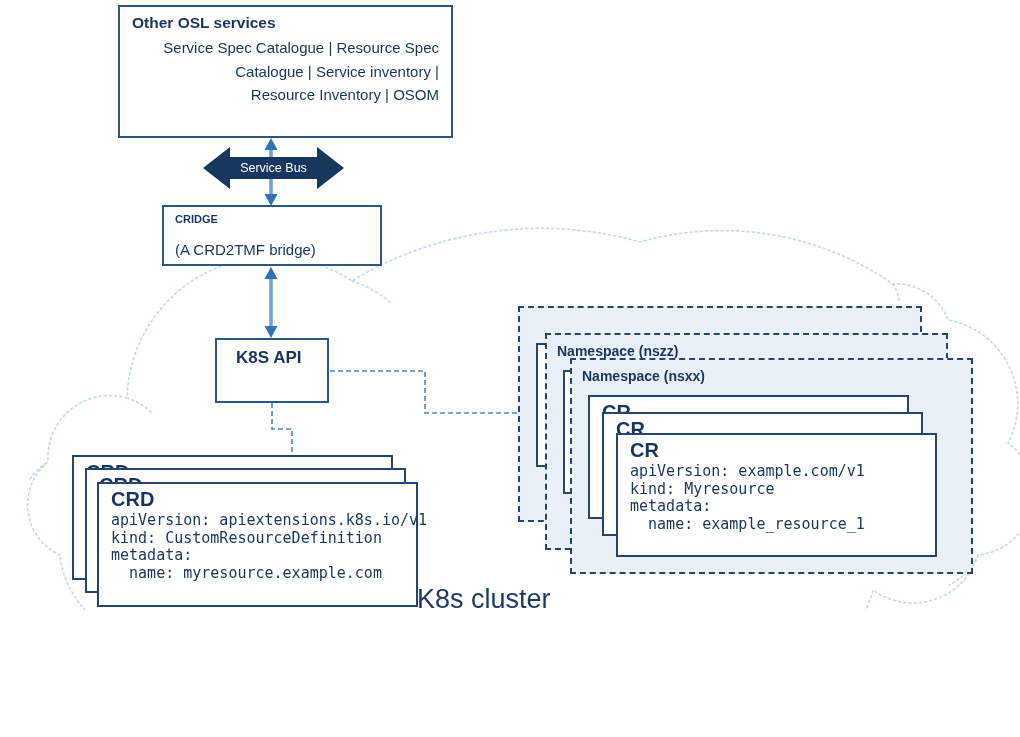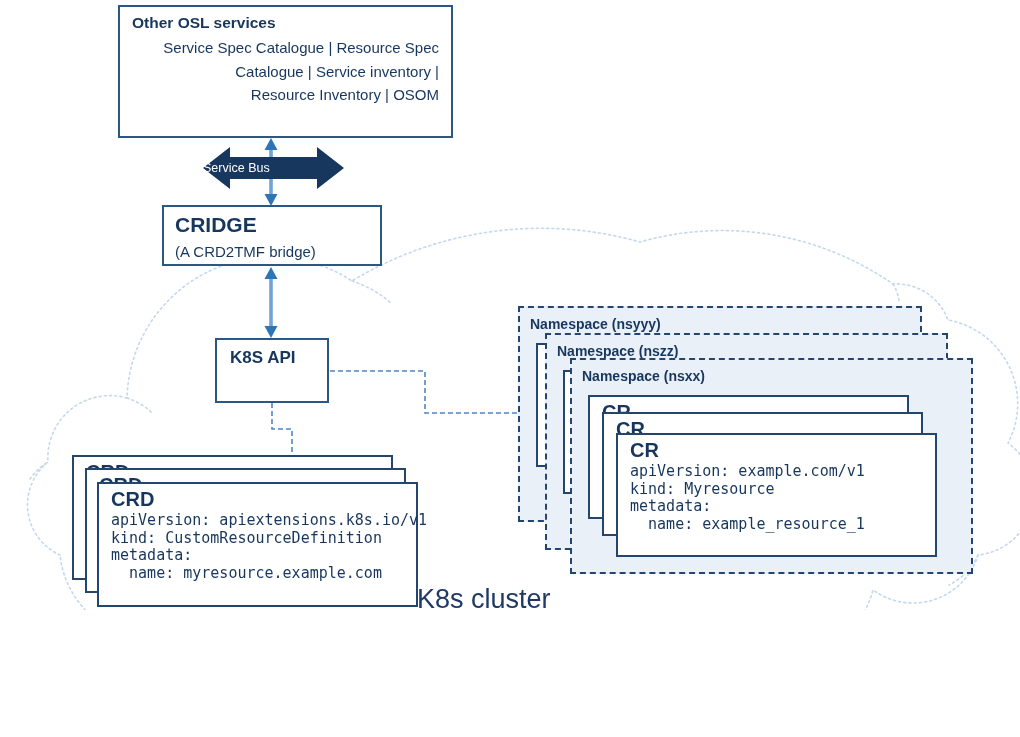--- a/index.html
+++ b/index.html
@@ -8,26 +8,26 @@
     background:#ffffff;
     font-family:"Liberation Sans",sans-serif;
     color:#17365D;
   }
   #diagram-svg{position:absolute;left:0;top:0;width:1020px;height:737px;pointer-events:none;}
   .abs{position:absolute;box-sizing:border-box;}
   .box{background:#ffffff;border:2px solid #2A5784;}
   .osl-box{left:118px;top:5px;width:335px;height:133px;padding:7px 12px;}
   .osl-title{font-weight:bold;font-size:15.5px;margin-bottom:4px;}
   .osl-line{font-size:15px;line-height:23.5px;white-space:nowrap;text-align:right;}
-  .sb-label{left:203px;top:158px;width:141px;height:21px;text-align:left;
+  .sb-label{left:203px;top:158px;width:141px;height:21px;text-align:center;
     color:#ffffff;font-size:12.5px;line-height:21px;}
   .cridge-box{left:162px;top:205px;width:220px;height:61px;padding:6px 11px;}
-  .cridge-title{font-weight:bold;font-size:21px;}
-  .cridge-sub{font-size:15px;margin-top:6px;}
-  .k8sapi-box{left:215px;top:338px;width:114px;height:65px;padding:8px 13px;}
+  .cridge-title{font-weight:bold;font-size:11px;}
+  .cridge-sub{font-size:15px;margin-top:16px;}
+  .k8sapi-box{left:215px;top:338px;width:114px;height:65px;padding:8px 19px;}
   .k8sapi-title{font-weight:bold;font-size:17px;}
   .card{position:absolute;box-sizing:border-box;width:321px;height:125px;
     background:#ffffff;border:2px solid #24466E;padding:4px 12px;}
   .card-title{font-weight:bold;font-size:20px;color:#17365D;}
   .card-code{font-family:"DejaVu Sans Mono",monospace;font-size:15px;line-height:17.5px;
     margin:1px 0 0 0;white-space:pre;color:#17365D;}
   .ns{position:absolute;box-sizing:border-box;background:#EAF0F8;
     border:2px dashed #24466E;padding:8px 10px;}
   .ns-label{font-weight:bold;font-size:14px;color:#17365D;}
   .ns-yyy{left:518px;top:306px;width:404px;height:216px;}
@@ -105,21 +105,20 @@
   <div class="abs box cridge-box">
     <div class="cridge-title">CRIDGE</div>
     <div class="cridge-sub">(A CRD2TMF bridge)</div>
   </div>
 
   <div class="abs box k8sapi-box">
     <div class="k8sapi-title">K8S API</div>
   </div>
 
   <div class="ns ns-yyy">
-    <div class="ns-label">Namespace (nsyyy)</div>
     <div class="card cr-pos-0">
       <div class="card-title">CR</div>
       <pre class="card-code">apiVersion: example.com/v1
 kind: Myresource
 metadata:
   name: example_resource_1</pre>
     </div>
     <div class="card cr-pos-1">
       <div class="card-title">CR</div>
       <pre class="card-code">apiVersion: example.com/v1

